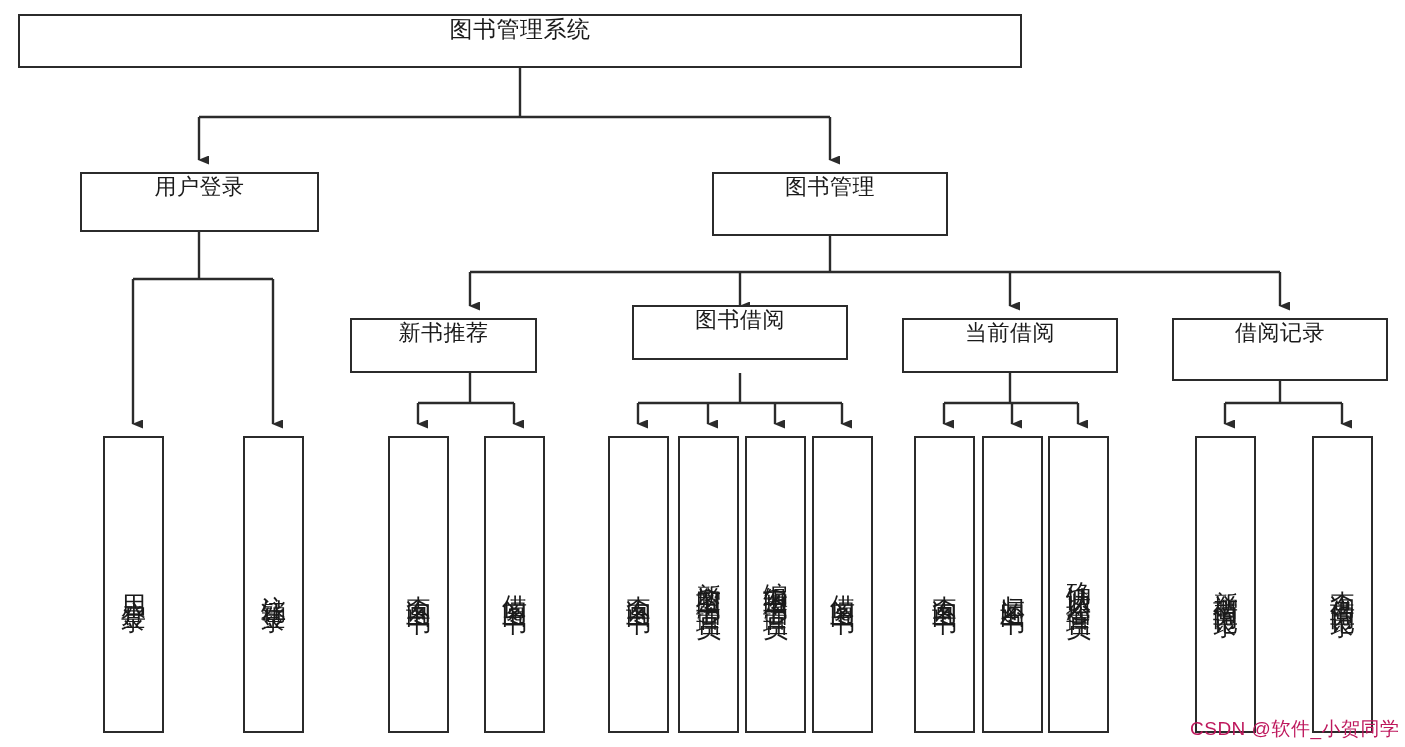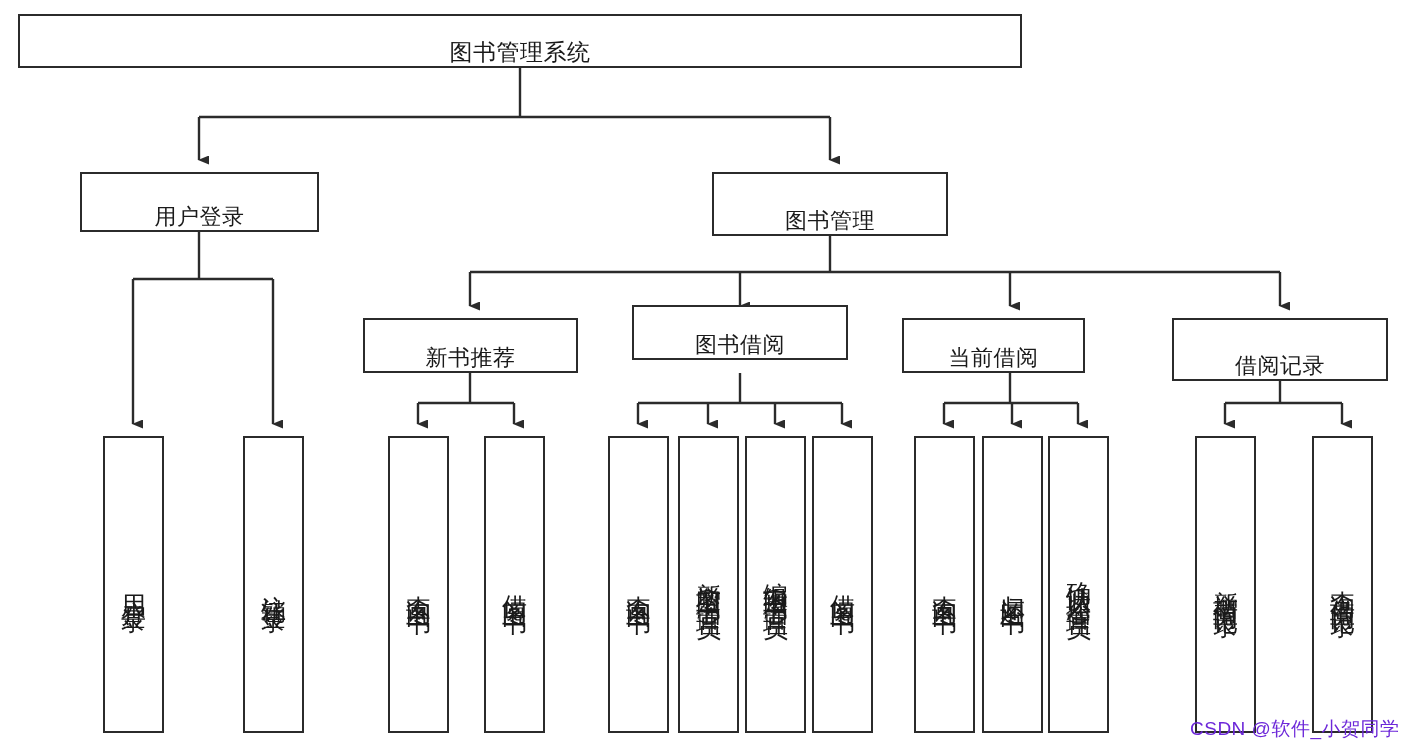--- a/index.html
+++ b/index.html
@@ -25,21 +25,21 @@
     width: 1405px;
     height: 747px;
     pointer-events: none;
   }
   .node {
     position: absolute;
     box-sizing: border-box;
     background: #ffffff;
     border: 2px solid #2b2b2b;
     display: flex;
-    align-items: flex-end;
+    align-items: flex-start;
     justify-content: center;
     color: #1a1a1a;
     z-index: 2;
   }
   .node-label {
     display: block;
     text-align: center;
     line-height: 1.18;
     white-space: nowrap;
     letter-spacing: 0.5px;
@@ -61,21 +61,21 @@
     writing-mode: vertical-rl;
     text-orientation: upright;
     font-size: 25px;
     line-height: 1;
     letter-spacing: 5px;
     white-space: nowrap;
   }
   .watermark {
     position: absolute;
     font-size: 19px;
-    color: #6d28d9;
+    color: #be185d;
     white-space: nowrap;
     z-index: 5;
     letter-spacing: 0.5px;
   }
 </style>
 </head>
 <body>
 
 <div id="diagram-root">
 
@@ -134,29 +134,29 @@
   </div>
 
   <div class="node horiz" style="left:80px; top:172px; width:239px; height:60px;">
     <span class="node-label">用户登录</span>
   </div>
 
   <div class="node horiz" style="left:712px; top:172px; width:236px; height:64px;">
     <span class="node-label">图书管理</span>
   </div>
 
-  <div class="node horiz" style="left:363px; top:318px; width:215px; height:55px;">
+  <div class="node horiz" style="left:350px; top:318px; width:187px; height:55px;">
     <span class="node-label">新书推荐</span>
   </div>
 
   <div class="node horiz" style="left:632px; top:305px; width:216px; height:55px;">
     <span class="node-label">图书借阅</span>
   </div>
 
-  <div class="node horiz" style="left:902px; top:318px; width:183px; height:55px;">
+  <div class="node horiz" style="left:902px; top:318px; width:216px; height:55px;">
     <span class="node-label">当前借阅</span>
   </div>
 
   <div class="node horiz" style="left:1172px; top:318px; width:216px; height:63px;">
     <span class="node-label">借阅记录</span>
   </div>
 
   <div class="node vert" style="left:103px; top:436px; width:61px; height:297px;">
     <span class="node-label">用户登录</span>
   </div>

